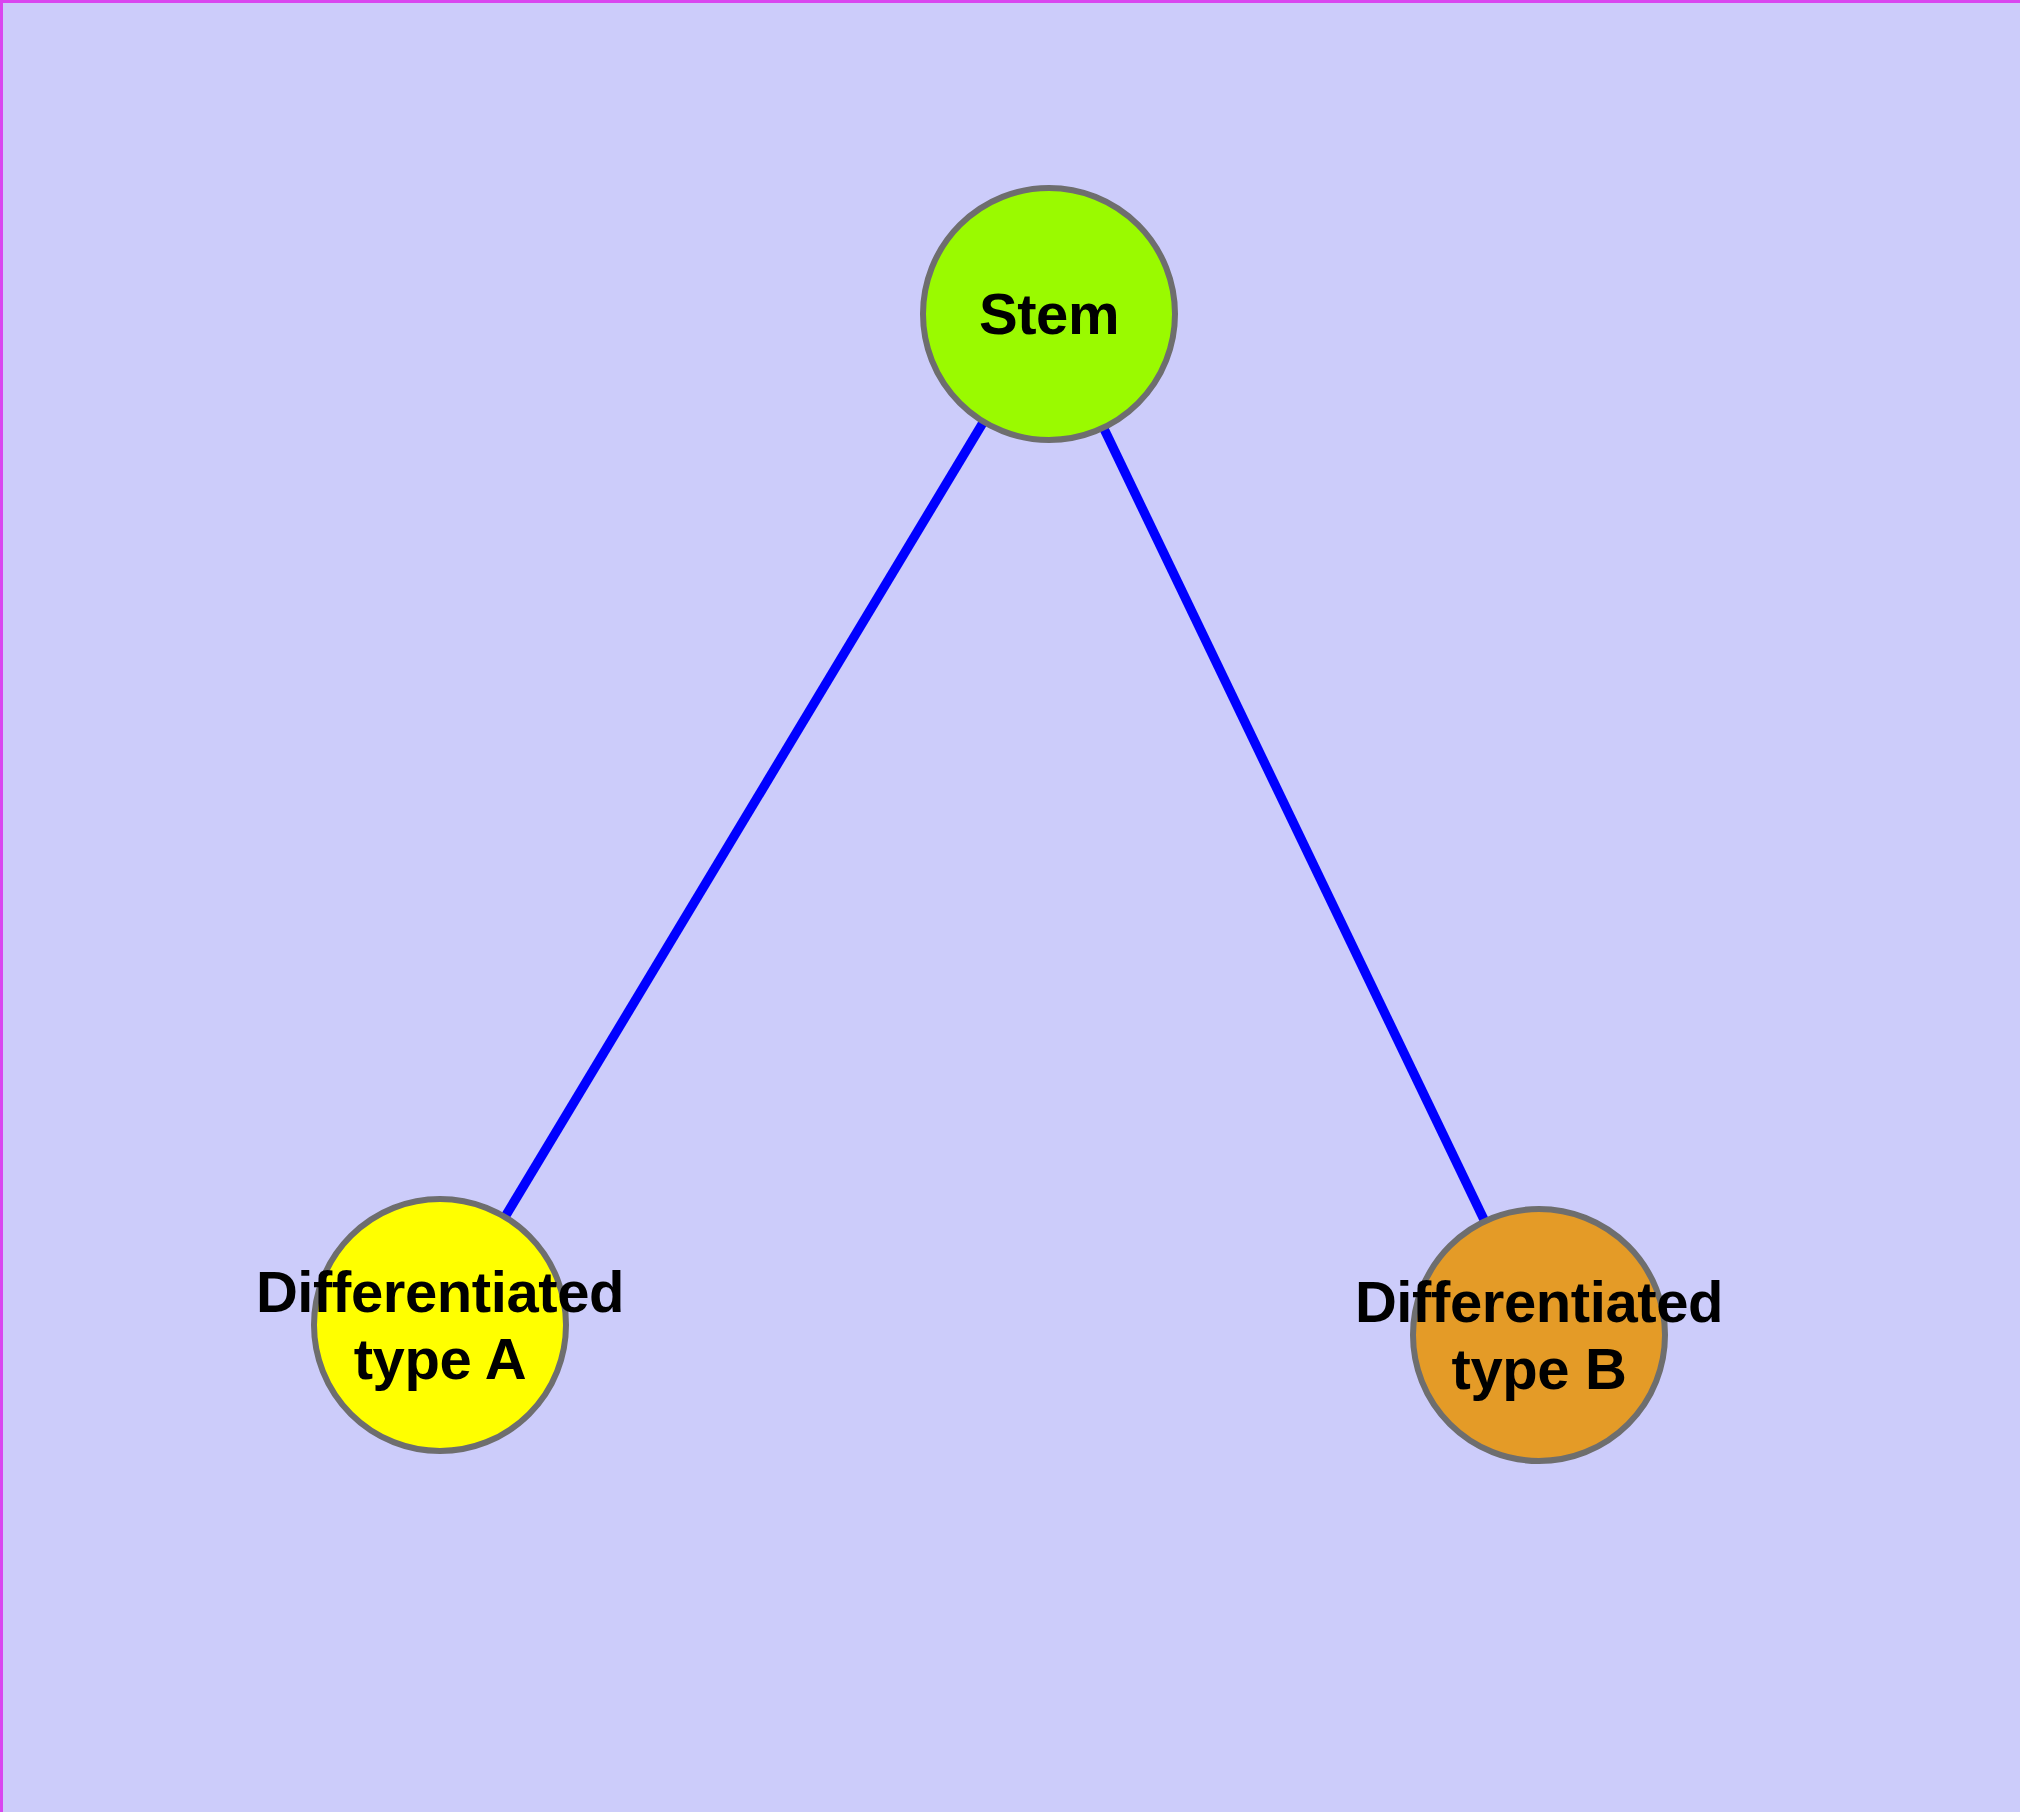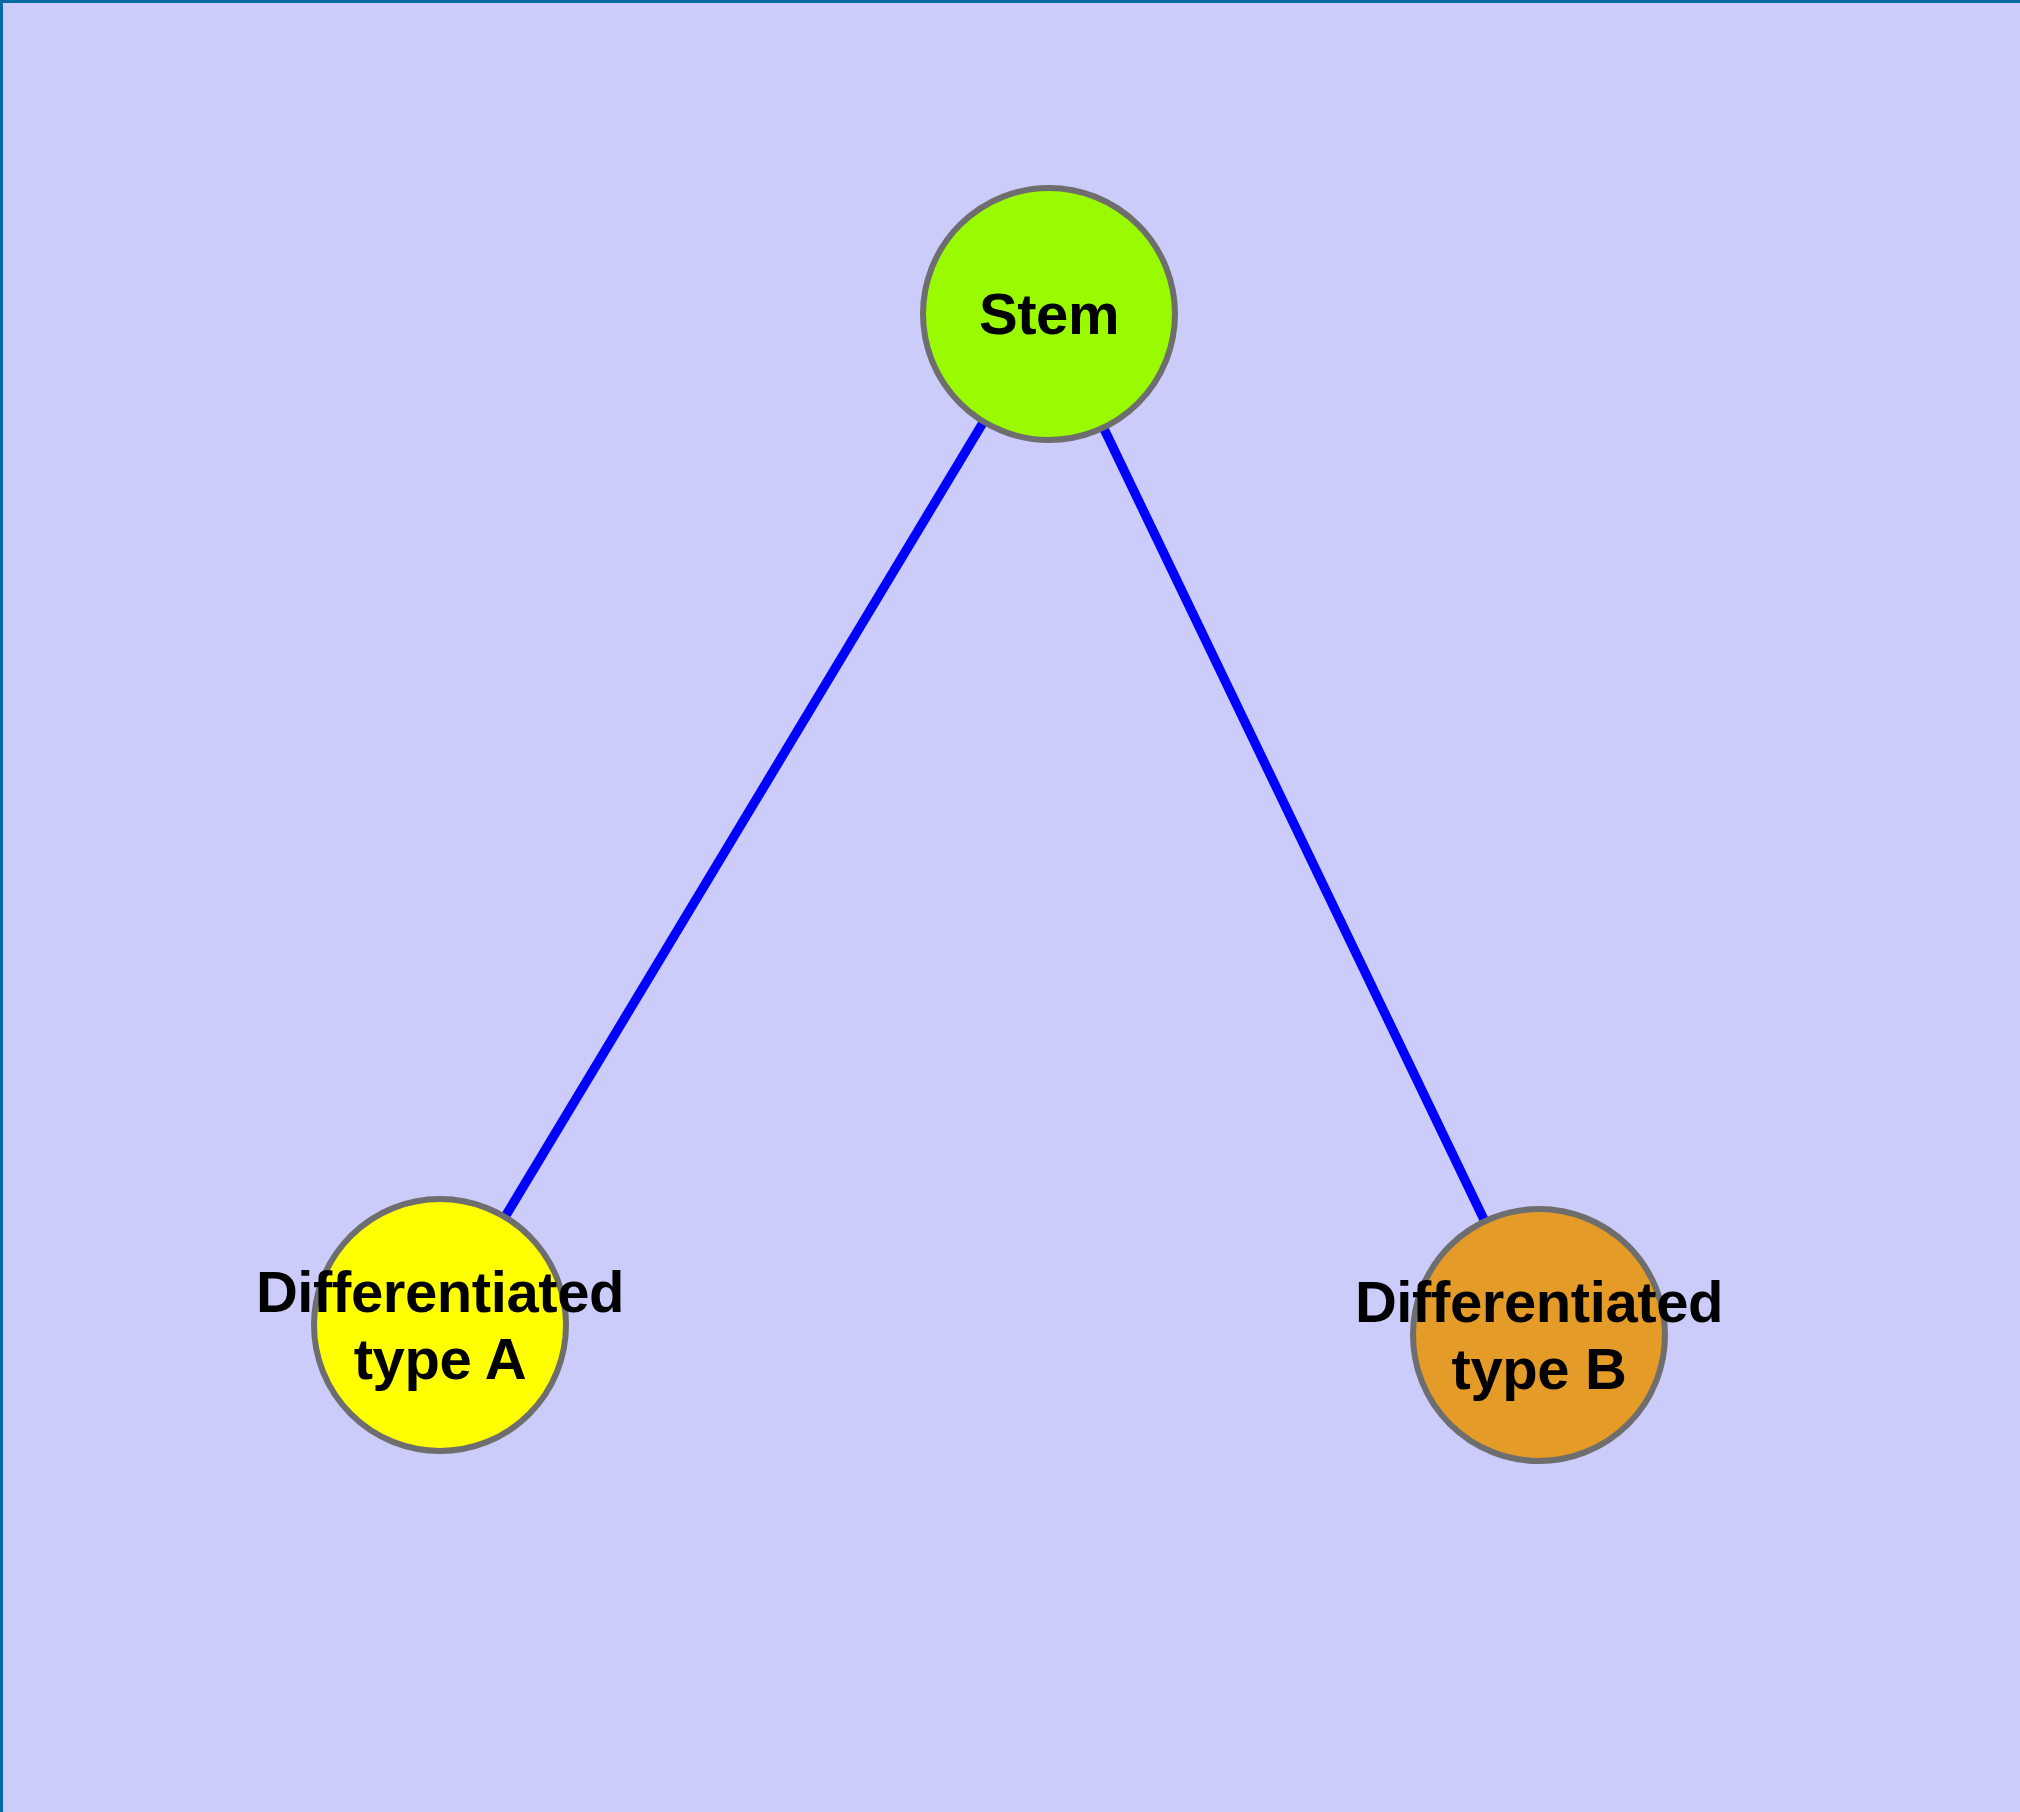--- a/index.html
+++ b/index.html
@@ -5,21 +5,21 @@
 <style>
   html, body {
     margin: 0;
     padding: 0;
     background: #ffffff;
   }
   #canvas {
     position: relative;
     width: 2021px;
     height: 1812px;
-    background: #0369a1;
+    background: #d946ef;
     overflow: hidden;
     font-family: "Liberation Sans", "DejaVu Sans", sans-serif;
   }
   #plot-background {
     position: absolute;
     left: 2.5px;
     top: 2.5px;
     width: 2018px;
     height: 1810px;
     background: #ccccfa;

